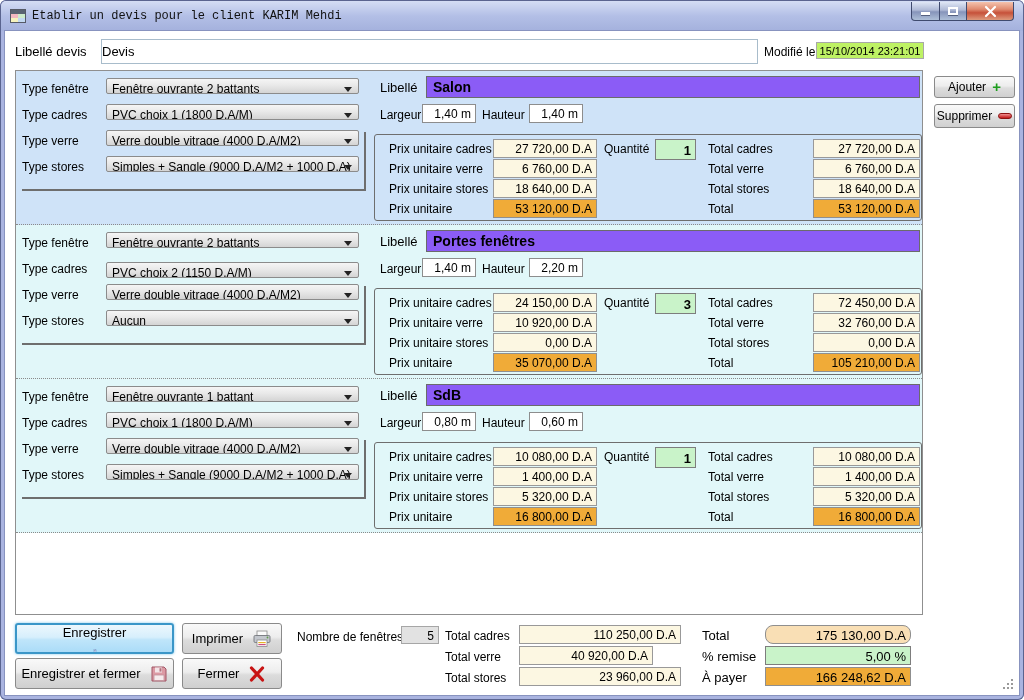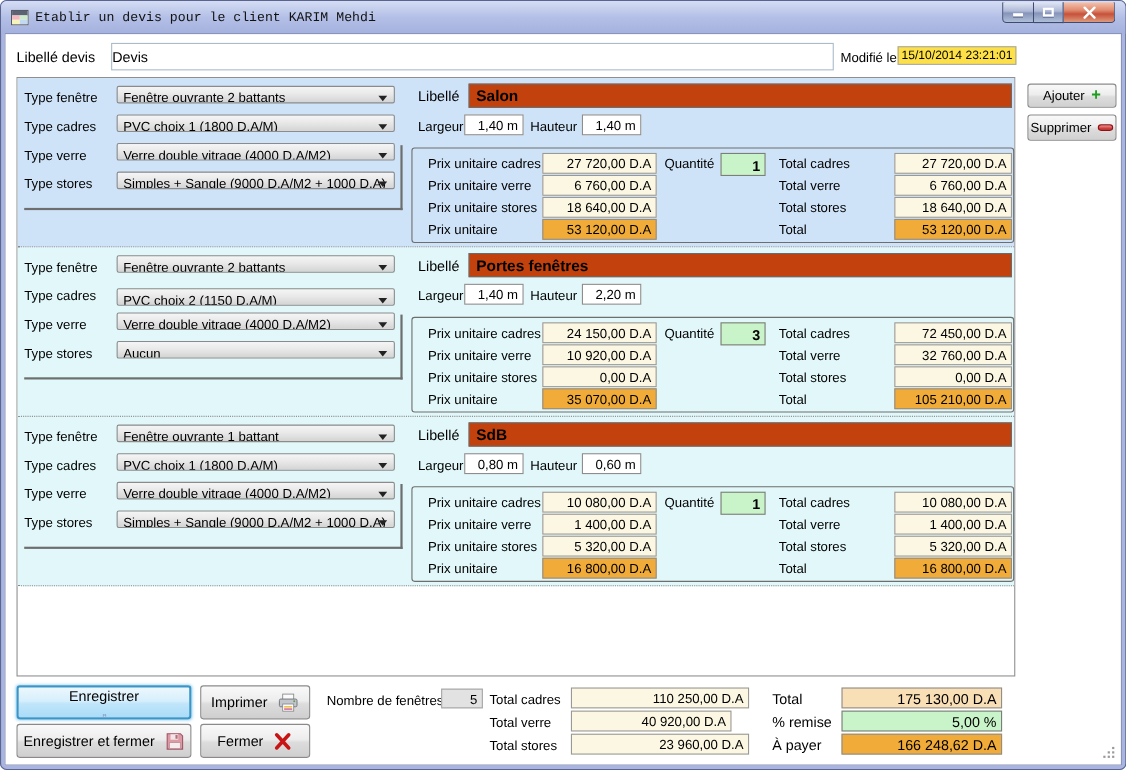--- a/index.html
+++ b/index.html
@@ -25,41 +25,41 @@
   .glyph-max { position:absolute; left:8px; top:5px; width:10px; height:8px; border:2px solid #fff; box-shadow:0 1px 0 #55607f; }
   .content { position:absolute; left:4px; top:30px; right:4px; bottom:4px; background:#fff; border:1px solid #8893bf; }
 
   .lbl { position:absolute; font-size:12px; color:#000; white-space:nowrap; }
   .lbl13 { font-size:13px; }
   .field { position:absolute; border:1px solid #999; background:#fcf7e2; font-size:12px; text-align:right;
     padding:2px 4px 0 2px; height:19px; white-space:nowrap; overflow:hidden; }
   .white { background:#fff; border-color:#8d8d8d; }
   .greybox { background:#e2e2e2; border-color:#a6a6a6; }
   .orange { background:#f0ab38; border-color:#8f8f8f; }
-  .peach { background:#f9dfb5; border-color:#8f8f8f; font-size:13px; }
+  .peach { background:#f9dfb5; border-color:#8f8f8f; font-size:13px;border-radius:8px; }
   .greenbox { background:#c9f3c9; border-color:#7d7d7d; }
   .devis-input { position:absolute; left:100px; top:35px; width:657px; height:25px; background:#fff;
     border:1px solid #a8bccb; font-size:13px; padding:4px 0 0 0; }
-  .modifie-field { position:absolute; left:815px; top:37px; width:108px; height:17px; background:#fde047;
+  .modifie-field { position:absolute; left:815px; top:37px; width:108px; height:17px; background:#bef264;
     border:1px solid #a8a8a8; font-size:11px; text-align:center; padding-top:2px; }
 
   .container { position:absolute; left:14px; top:66px; width:908px; height:545px; border:1px solid #8f8f8f; background:#fff; }
   .section { position:absolute; left:0; width:906px; height:154px; border-bottom:1px dotted #8a8a8a; }
   .s-blue { background:#cfe3f8; }
   .s-cyan { background:#e1f7f9; }
   .t-label { position:absolute; left:6px; width:82px; font-size:12px; }
   .combo { position:absolute; left:90px; width:253px; height:16px; border:1px solid #8b8b8b; border-radius:2px;
     background:linear-gradient(#f5f5f5, #e9e9e9 45%, #d4d4d4); font-size:12px; padding:3px 18px 0 5px;
     white-space:nowrap; overflow:hidden; cursor:default; }
   .combo-arrow { position:absolute; right:6px; top:8px; width:0; height:0;
     border-left:4px solid transparent; border-right:4px solid transparent; border-top:5px solid #222; }
   .dgl-h { position:absolute; left:6px; top:118px; width:344px; height:2px; background:#6e6e6e; }
   .dgl-v { position:absolute; left:348px; top:61px; width:2px; height:59px; background:#6e6e6e; }
   .lib-label { position:absolute; left:364px; top:9px; font-size:13px; }
-  .lib-field { position:absolute; left:410px; top:5px; width:494px; height:22px; background:#c2410c;
+  .lib-field { position:absolute; left:410px; top:5px; width:494px; height:22px; background:#8b5cf6;
     border:1px solid #6b6b6b; font-size:14px; font-weight:bold; padding:2px 0 0 6px; }
   .dim-label1 { position:absolute; left:364px; top:37px; font-size:12px; }
   .dim-field1 { left:406px; top:33px; width:54px; }
   .dim-label2 { position:absolute; left:466px; top:37px; font-size:12px; }
   .dim-field2 { left:513px; top:33px; width:54px; }
   .pbox { position:absolute; left:358px; top:63px; width:548px; height:87px; border:1px solid #6e6e6e; border-radius:3px; }
   .plabel { position:absolute; left:14px; font-size:12px; }
   .pr1 { top:7px; } .pr2 { top:27px; } .pr3 { top:47px; } .pr4 { top:67px; }
   .pfield { left:118px; width:104px; }
   .fr1 { top:4px; } .fr2 { top:24px; } .fr3 { top:44px; } .fr4 { top:64px; }
@@ -283,21 +283,21 @@
           <path d="M3.5 3 L14.5 15 M14.5 3 L3.5 15" stroke="#c81414" stroke-width="3.2" stroke-linecap="round"></path>
         </svg>
     </div>
 
     <span class="lbl" style="left:292px;top:599px;">Nombre de fenêtres</span>
     <div class="field greybox" style="left:396px;top:595px;width:38px;height:18px;">5</div>
 
     <span class="lbl" style="left:440px;top:598px;">Total cadres</span>
     <div class="field" style="left:514px;top:594px;width:162px;">110 250,00 D.A</div>
     <span class="lbl" style="left:440px;top:619px;">Total verre</span>
-    <div class="field" style="left:514px;top:615px;width:146px;">40 920,00 D.A</div>
+    <div class="field" style="left:514px;top:615px;width:134px;">40 920,00 D.A</div>
     <span class="lbl" style="left:440px;top:640px;">Total stores</span>
     <div class="field" style="left:514px;top:636px;width:162px;">23 960,00 D.A</div>
 
     <span class="lbl lbl13" style="left:697px;top:597px;">Total</span>
     <div class="field peach" style="left:760px;top:594px;width:146px;">175 130,00 D.A</div>
     <span class="lbl lbl13" style="left:697px;top:618px;">% remise</span>
     <div class="field greenbox fine" style="left:760px;top:615px;width:146px;">5,00 %</div>
     <span class="lbl lbl13" style="left:697px;top:639px;">À payer</span>
     <div class="field orange fine" style="left:760px;top:636px;width:146px;">166 248,62 D.A</div>
 

